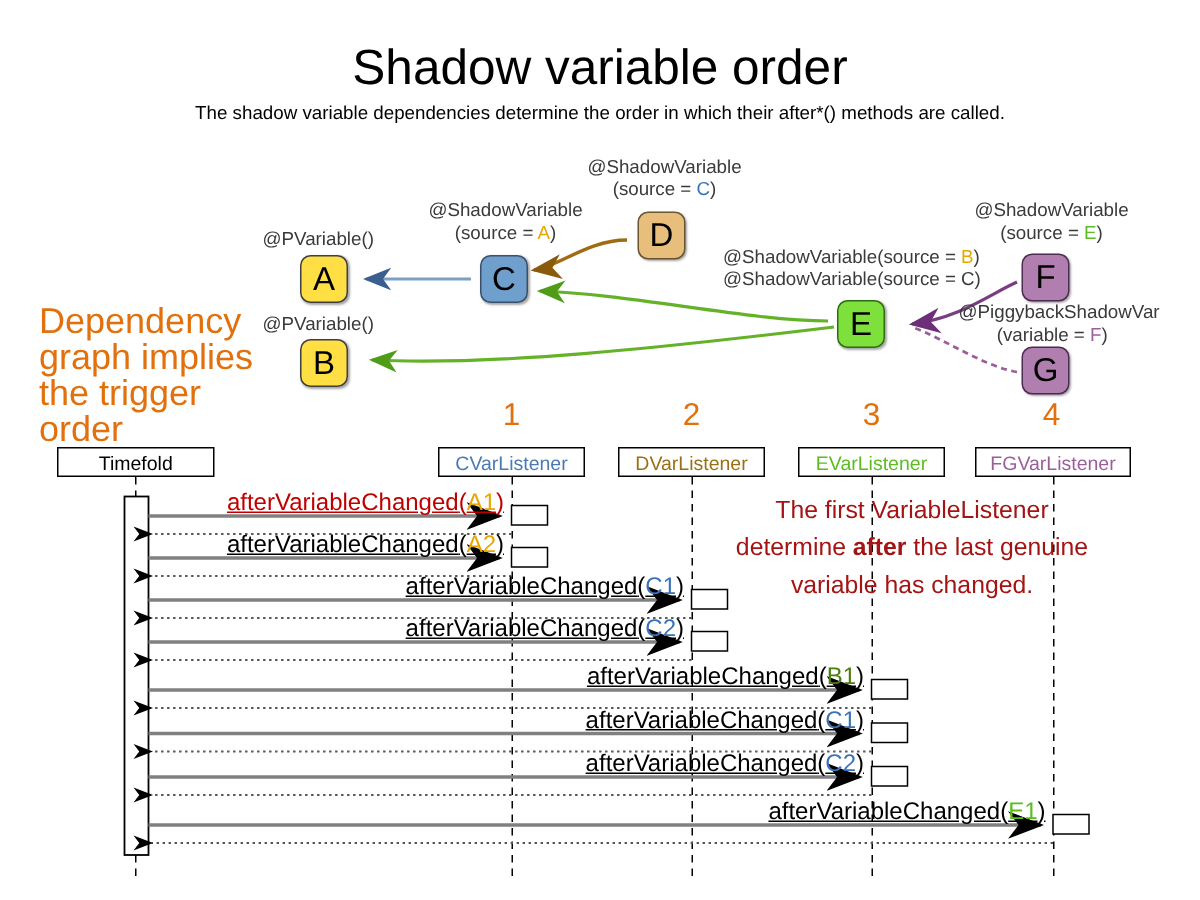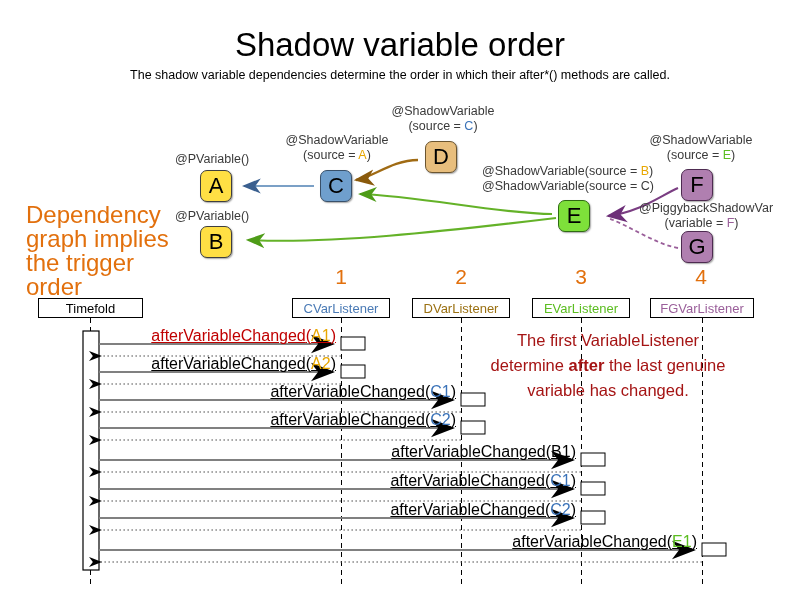--- a/index.html
+++ b/index.html
@@ -80,21 +80,21 @@
   #red-note b { font-weight:bold; }
 
   
   .msg-label {
     position:absolute; font-size:16px; color:#000; white-space:nowrap;
     transform:translateX(-100%);
     text-decoration:underline;
   }
   .msg-label.red  { color:#c00000; }
   .arg-A { color:#e8a700; }
-  .arg-B { color:#000000; }
+  .arg-B { color:#4d7c0f; }
   .arg-C { color:#3a72b8; }
   .arg-E { color:#5bbd20; }
 
   svg { position:absolute; left:0; top:0; }
 </style>
 </head>
 <body>
 
 <div id="root">
 

